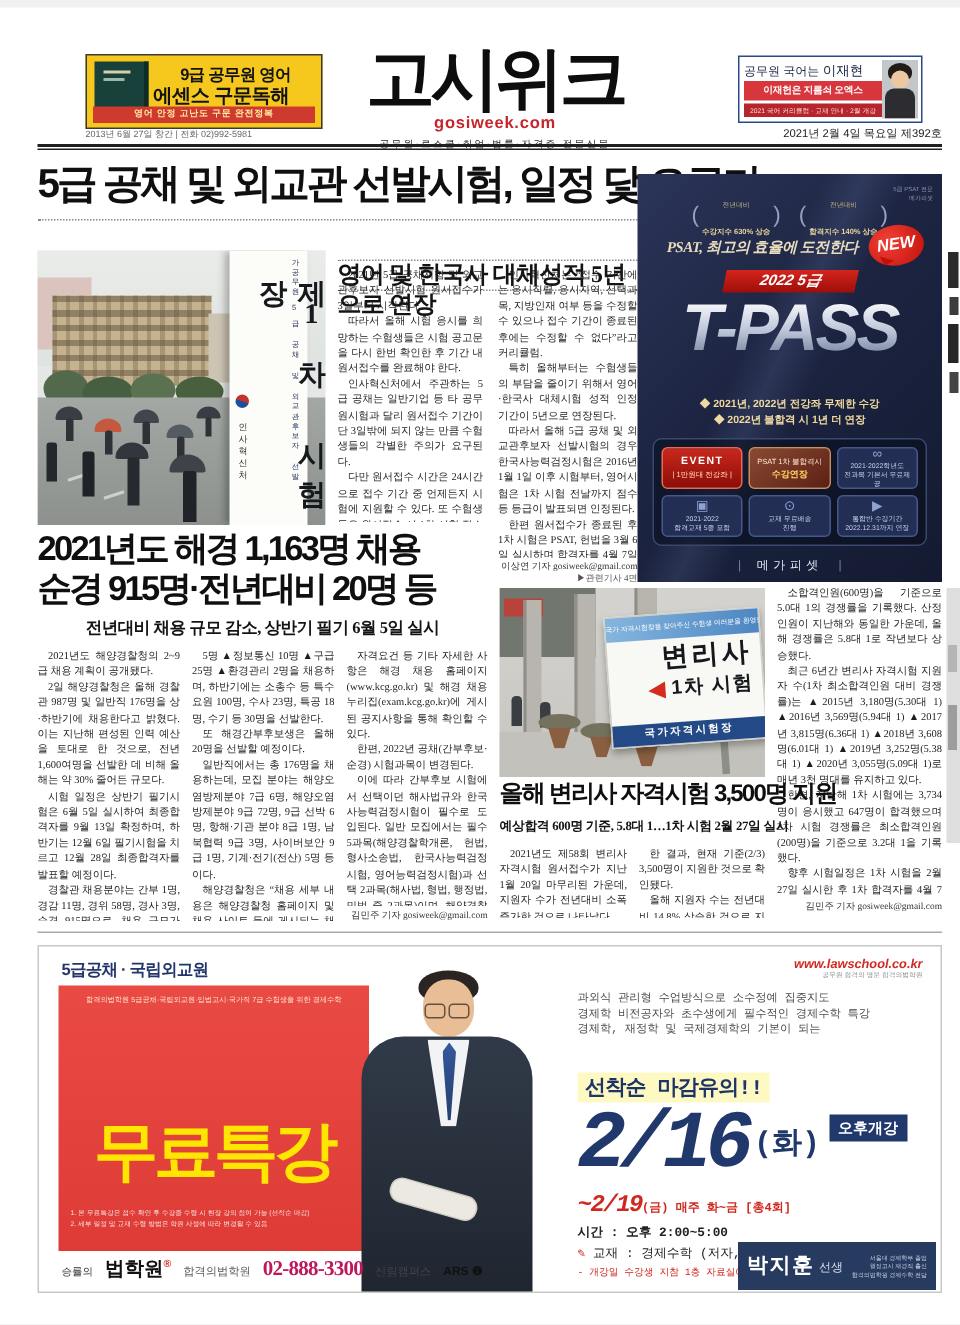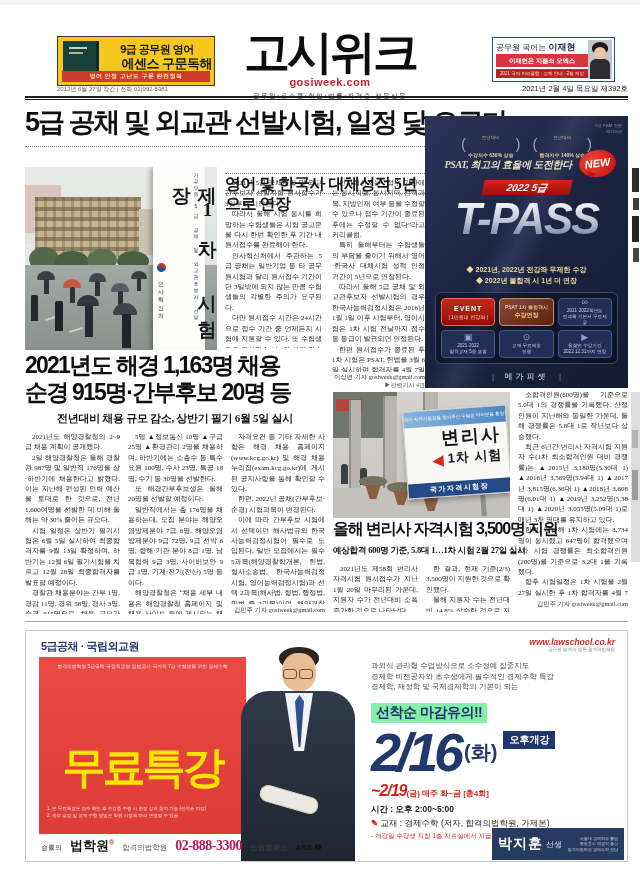--- a/index.html
+++ b/index.html
@@ -6,30 +6,30 @@
   #page{position:relative;width:640px;height:883px;background:#ffffff;margin:0 auto;overflow:hidden;
         font-family:"Liberation Sans",sans-serif;}
   .abs{position:absolute;}
   
   .topstrip{left:0;top:0;width:640px;height:5px;background:#f1f1ef;}
   .adL{left:57px;top:36px;width:158px;height:50px;background:#f6c81d;border:1px solid #3a3a33;box-sizing:border-box;}
   .adL .book{position:absolute;left:5px;top:4px;width:33px;height:40px;background:#17413a;border-right:3px solid #0e2c27;}
   .adL .book i{position:absolute;left:6px;top:6px;width:18px;height:2px;background:#d8cfae;}
   .adL .book em{position:absolute;left:6px;top:11px;width:14px;height:2px;background:#9fb8a8;}
   .adL .t1{position:absolute;left:44px;top:5px;width:110px;text-align:center;font-size:11px;font-weight:900;color:#131313;letter-spacing:-0.5px;}
-  .adL .t2{position:absolute;left:44px;top:18px;width:110px;text-align:right;font-size:13px;font-weight:900;color:#131313;letter-spacing:-0.5px;}
+  .adL .t2{position:absolute;left:44px;top:18px;width:110px;text-align:left;font-size:13px;font-weight:900;color:#131313;letter-spacing:-0.5px;}
   .adL .strip{position:absolute;left:4px;bottom:3px;width:148px;height:11px;background:#cf3a2e;color:#ffe9a2;
               font-size:6px;font-weight:700;text-align:center;line-height:11px;letter-spacing:0.5px;}
   .mast{left:230px;top:28px;width:200px;text-align:center;}
   .mast .logo{font-size:46px;font-weight:900;color:#0d0d0d;letter-spacing:-3px;line-height:48px;}
   .mast .url{font-size:11px;font-weight:900;color:#c8232a;letter-spacing:0.5px;line-height:12px;}
   .mast .tag{margin-top:4px;font-size:6.5px;color:#222;letter-spacing:1.5px;}
   .adR{left:492px;top:37px;width:123px;height:45px;background:#fff;border:1px solid #28498c;box-sizing:border-box;}
   .adR .r1{position:absolute;left:3px;top:3px;width:90px;font-size:8px;color:#15223f;white-space:nowrap;}
-  .adR .r1 b{font-size:9px;font-weight:700;}
+  .adR .r1 b{font-size:9px;font-weight:400;}
   .adR .r2{position:absolute;left:3px;top:16px;width:92px;height:13px;background:#d6363c;color:#fff;
            font-size:6.5px;line-height:13px;text-align:center;font-weight:900;letter-spacing:-0.2px;}
   .adR .r3{position:absolute;left:3px;top:31px;width:92px;height:9px;background:#b5252b;color:#ffd9d2;
            font-size:4.5px;line-height:9px;text-align:center;white-space:nowrap;overflow:hidden;}
   .adR .ph{position:absolute;right:2px;top:2px;width:24px;height:39px;background:#c3c7ca;overflow:hidden;}
   .adR .ph .hair{position:absolute;left:4px;top:2px;width:16px;height:12px;background:#221c19;border-radius:50% 50% 40% 40%;}
   .adR .ph .face{position:absolute;left:6px;top:7px;width:12px;height:12px;background:#ecc7a2;border-radius:50%;}
   .adR .ph .top{position:absolute;left:2px;top:19px;width:20px;height:20px;background:#2c2c31;border-radius:6px 6px 0 0;}
   .dateL{left:57px;top:85px;font-size:6px;color:#666;}
   .dateR{left:428px;top:84px;width:200px;text-align:right;font-size:7.5px;color:#1c1c1c;}
@@ -148,23 +148,23 @@
   .redbox .b2{position:absolute;left:0;top:82px;width:100%;text-align:center;font-size:43px;font-weight:900;color:#ffe600;letter-spacing:-3px;}
   .redbox .fp{position:absolute;left:8px;top:148px;width:191px;font-size:4.5px;line-height:7px;color:rgba(255,255,255,.85);}
   .man{position:absolute;left:207px;top:10px;width:130px;height:220px;}
   .man .hair{position:absolute;left:46px;top:6px;width:40px;height:22px;background:#2a2522;border-radius:50% 50% 45% 45%;}
   .man .head{position:absolute;left:49px;top:12px;width:34px;height:38px;background:#e9bd96;border-radius:46%;}
   .man .gl{position:absolute;top:28px;width:12px;height:8px;border:1px solid rgba(70,52,40,.8);border-radius:3px;}
   .man .suit{position:absolute;left:8px;top:50px;width:114px;height:170px;background:linear-gradient(#313a48,#1f2630);border-radius:28px 28px 0 0;}
   .man .shirt{position:absolute;left:52px;top:52px;width:28px;height:58px;background:#f2f3f5;clip-path:polygon(0 0,100% 0,68% 100%,32% 100%);}
   .man .tie{position:absolute;left:62px;top:54px;width:9px;height:52px;background:linear-gradient(#35599c,#233f6e);clip-path:polygon(50% 0,100% 12%,60% 100%,40% 100%,0 12%);}
   .man .roll{position:absolute;left:26px;top:150px;width:58px;height:15px;background:#ece9e2;border:1px solid #cfccc2;border-radius:8px;transform:rotate(16deg);}
-  .badR{position:absolute;left:345px;top:30px;width:250px;}
+  .badR{position:absolute;left:359px;top:30px;width:250px;font-family:Liberation Mono, monospace;}
   .badR .d{font-size:7.5px;line-height:10.5px;color:#4a4a4a;}
-  .hl{display:inline-block;margin-top:10px;background:#86efac;color:#1d3566;font-weight:900;font-size:14px;padding:1px 5px;letter-spacing:-0.5px;}
+  .hl{display:inline-block;margin-top:22px;background:#fef9c3;color:#1d3566;font-weight:900;font-size:14px;padding:1px 5px;letter-spacing:-0.5px;}
   .bigdate{margin-top:2px;display:flex;align-items:center;}
   .bigdate .n{font-size:54px;font-weight:900;font-style:italic;color:#20386b;letter-spacing:-4px;line-height:54px;}
   .bigdate .d2{font-size:20px;font-weight:900;color:#20386b;margin-left:4px;line-height:30px;}
   .bigdate .bg{align-self:flex-start;margin-left:6px;margin-top:6px;background:#20386b;color:#fff;font-weight:900;font-size:10px;padding:2px 6px;}
   .range{margin-top:3px;color:#d0271f;font-weight:900;font-size:8px;}
   .range b{font-size:16px;font-style:italic;letter-spacing:-1px;}
   .meta1{margin-top:4px;font-size:8.5px;font-weight:900;color:#222;}
   .meta2{margin-top:2px;font-size:8.5px;color:#222;}
   .meta2 .pen{color:#d0271f;font-weight:900;}
   .meta3{margin-top:2px;font-size:6.5px;color:#d0271f;}
@@ -329,21 +329,21 @@
           <div class="ic">▶</div>
           <div class="tx"><span>통합반 수강기간</span><br><span>2022.12.31까지 연장</span></div>
         </div>
       </div>
     </div>
     <div class="tp-brand"><span class="bar">|</span>&nbsp;&nbsp;<span>메가피셋</span>&nbsp;&nbsp;<span class="bar">|</span></div>
   </div>
 
   <div class="abs h2a">
     <div>2021년도 해경 1,163명 채용</div>
-    <div>순경 915명·간부후보 20명 등</div>
+    <div>순경 915명·전년대비 20명 등</div>
   </div>
   <div class="abs sub2 serifB">전년대비 채용 규모 감소, 상반기 필기 6월 5일 실시</div>
   <div class="abs col" style="left:25px;top:432px;width:95px;height:182px;">
       <p>2021년도 해양경찰청의 2~9급 채용 계획이 공개됐다.</p>
       <p>2일 해양경찰청은 올해 경찰관 987명 및 일반직 176명을 상·하반기에 채용한다고 밝혔다. 이는 지난해 편성된 인력 예산을 토대로 한 것으로, 전년 1,600여명을 선발한 데 비해 올해는 약 30% 줄어든 규모다.</p>
       <p>시험 일정은 상반기 필기시험은 6월 5일 실시하여 최종합격자를 9월 13일 확정하며, 하반기는 12월 6일 필기시험을 치르고 12월 28일 최종합격자를 발표할 예정이다.</p>
       <p>경찰관 채용분야는 간부 1명, 경감 11명, 경위 58명, 경사 3명, 순경 915명으로, 채용 규모가 가장 큰 순경은 상반기의 경우 ▲함정요원 184명 ▲의무경찰 122명 ▲수사 29명 ▲해양과학 39명 ▲교통관제 39명 ▲항공 6명 ▲건축 2명 ▲전산기술</p>
     </div>
   <div class="abs col" style="left:128px;top:432px;width:95px;height:182px;">
       <p>5명 ▲정보통신 10명 ▲구급 25명 ▲환경관리 2명을 채용하며, 하반기에는 소총수 등 특수요원 100명, 수사 23명, 특공 18명, 수기 등 30명을 선발한다.</p>

